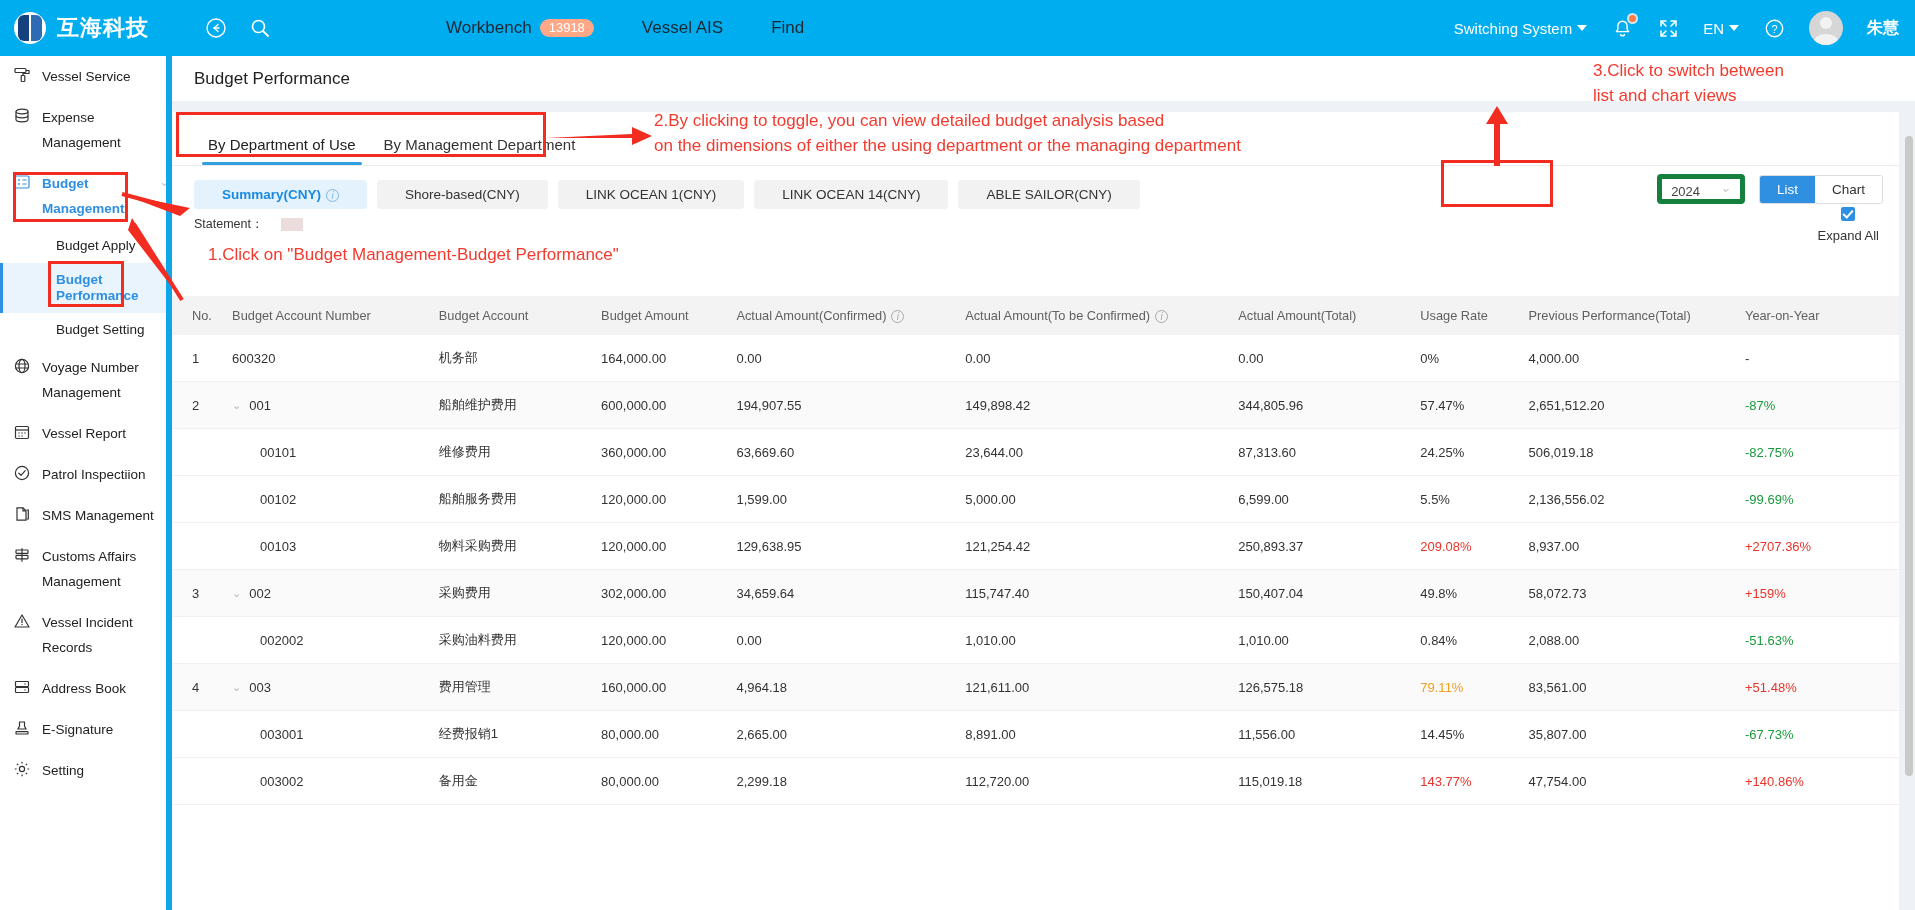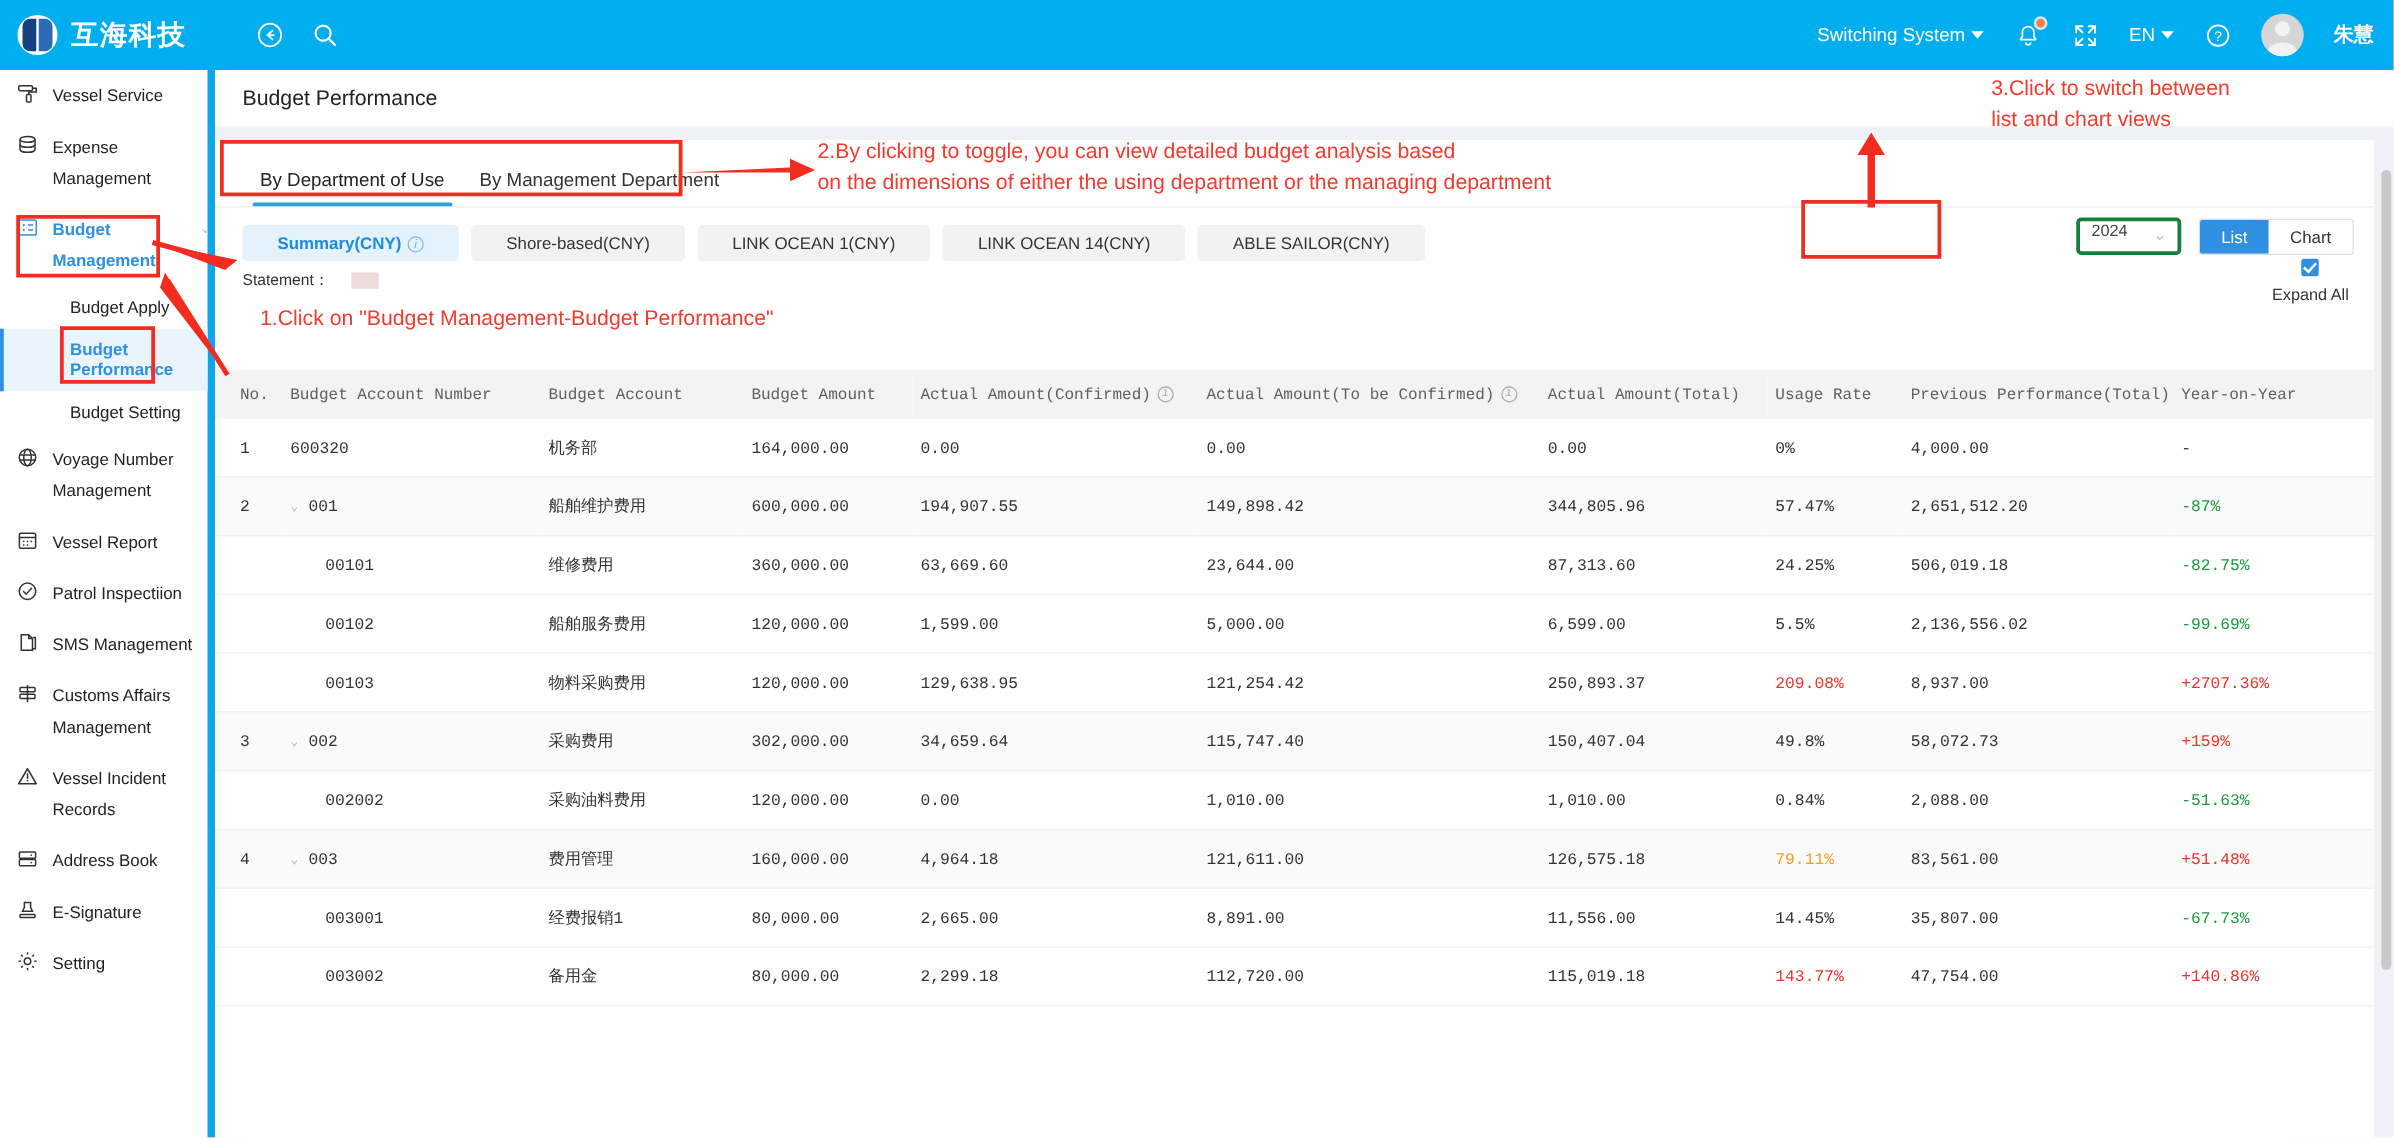--- a/index.html
+++ b/index.html
@@ -144,22 +144,22 @@
   .info-i {
     display: inline-flex; width: 13px; height: 13px; border-radius: 50%;
     border: 1px solid #7fb6e5; color: #7fb6e5; font-size: 10px;
     align-items: center; justify-content: center; margin-left: 5px;
     font-style: italic; font-weight: normal; vertical-align: middle;
   }
   .right-ctrl {
     position: absolute; right: 16px; top: 8px; display: flex; align-items: center; gap: 0;
   }
   .year-sel {
-    border: 3px solid #15803d; border-radius: 4px; height: 30px;
-    display: flex; align-items: flex-start; padding: 0 9px; font-size: 13px;
+    border: 5px solid #15803d; border-radius: 4px; height: 30px;
+    display: flex; align-items: flex-end; padding: 0 9px; font-size: 13px;
     color: #444; gap: 16px; background: #fff; margin-right: 14px; cursor: pointer;
   }
   .seg { display: flex; border: 1px solid #dcdcdc; border-radius: 3px; overflow: hidden; }
   .seg div {
     padding: 6px 17px; font-size: 13.5px; cursor: pointer; background: #fff; color: #333;
   }
   .seg div.on { background: #2f8fe0; color: #fff; }
 
   .statement {
     display: flex; align-items: center; padding: 7px 22px 0; font-size: 12.5px; color: #333;
@@ -177,21 +177,21 @@
     width: 14px; height: 14px; background: #2f8fe0; border-radius: 2px;
     position: relative; display: inline-block;
   }
   .cbox::after {
     content: ""; position: absolute; left: 4px; top: 1px; width: 4px; height: 8px;
     border: solid #fff; border-width: 0 2px 2px 0; transform: rotate(42deg);
   }
 
   
   .tbl-wrap { position: absolute; top: 184px; left: 0; right: 0; bottom: 0; overflow: hidden; }
-  table { border-collapse: collapse; width: 100%; table-layout: fixed; font-family: Liberation Mono, monospace; }
+  table { border-collapse: collapse; width: 100%; table-layout: fixed; }
   thead th {
     background: #f3f3f3; font-size: 12.8px; color: #606060; font-weight: normal;
     text-align: left; padding: 12px 6px; white-space: nowrap;
   }
   tbody td {
     font-size: 13px; color: #333; padding: 14px 6px; white-space: nowrap;
     border-bottom: 1px solid #f0f0f0;
   }
   tbody tr.shade td { background: #fafafa; }
   .c-no    { width: 44px;  padding-left: 20px !important; }
@@ -244,20 +244,32 @@
           </svg>
       </span>
       <span class="icon-btn">
         <svg width="22" height="22" viewBox="0 0 22 22">
             <circle cx="9.5" cy="9.5" r="6" fill="none" stroke="#fff" stroke-width="1.7"></circle>
             <path d="M14 14 L19 19" stroke="#fff" stroke-width="1.9" stroke-linecap="round"></path>
           </svg>
       </span>
     </div>
 
+    <div class="topnav">
+      <div class="topnav-item">
+        <span>Workbench</span>
+        <span class="badge-pill">13918</span>
+      </div>
+      <div class="topnav-item">
+        <span>Vessel AIS</span>
+      </div>
+      <div class="topnav-item">
+        <span>Find</span>
+      </div>
+    </div>
 
     <div class="topright">
       <span class="tr-text">
         <span>Switching System</span>
         <i class="caret-dn"></i>
       </span>
       <span class="bell-wrap icon-btn">
         <svg width="21" height="21" viewBox="0 0 21 21">
             <path d="M10.5 3.2 a4.6 4.6 0 0 1 4.6 4.6 v3.5 l1.5 2.3 H4.4 l1.5-2.3 V7.8 A4.6 4.6 0 0 1 10.5 3.2 Z" fill="none" stroke="#fff" stroke-width="1.4" stroke-linejoin="round"></path>
             <path d="M8.6 16 a1.9 1.9 0 0 0 3.8 0" fill="none" stroke="#fff" stroke-width="1.4"></path>

